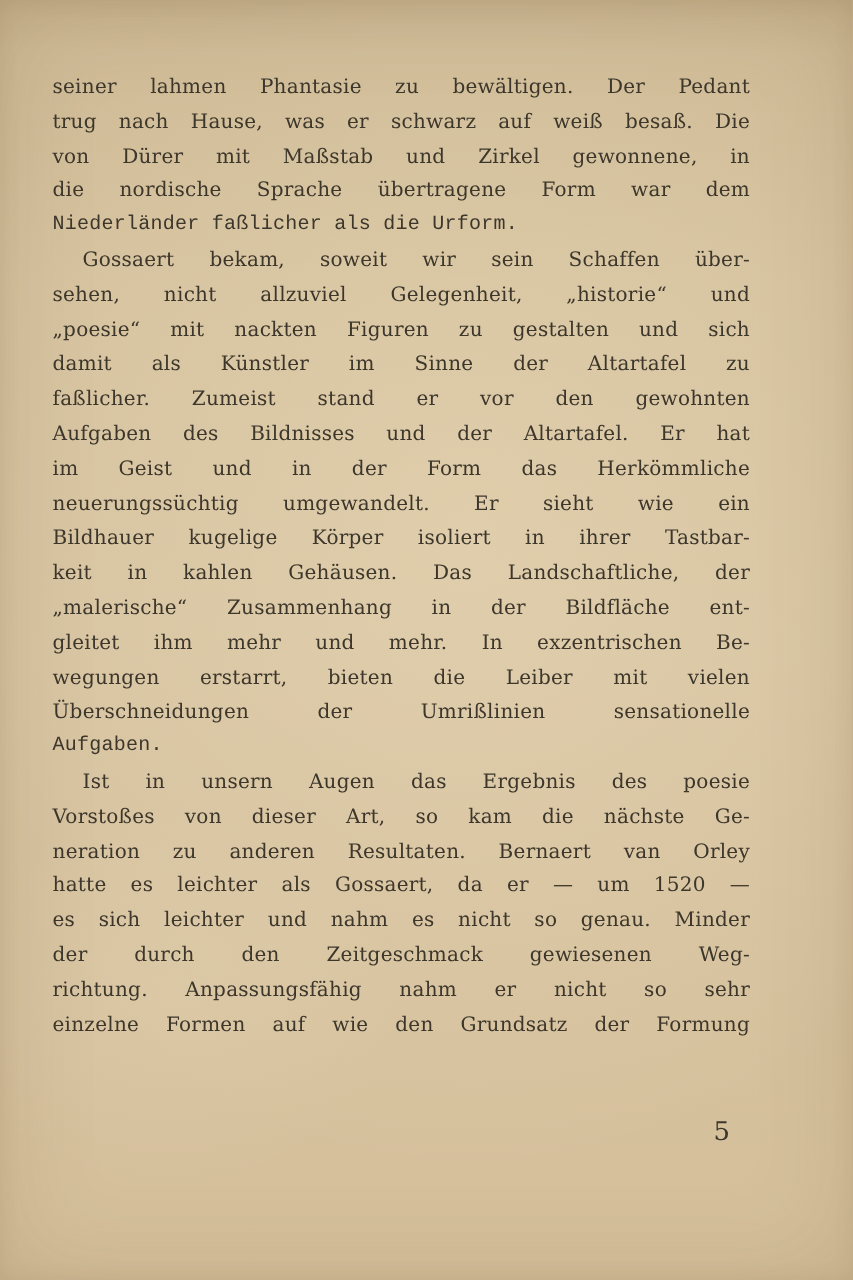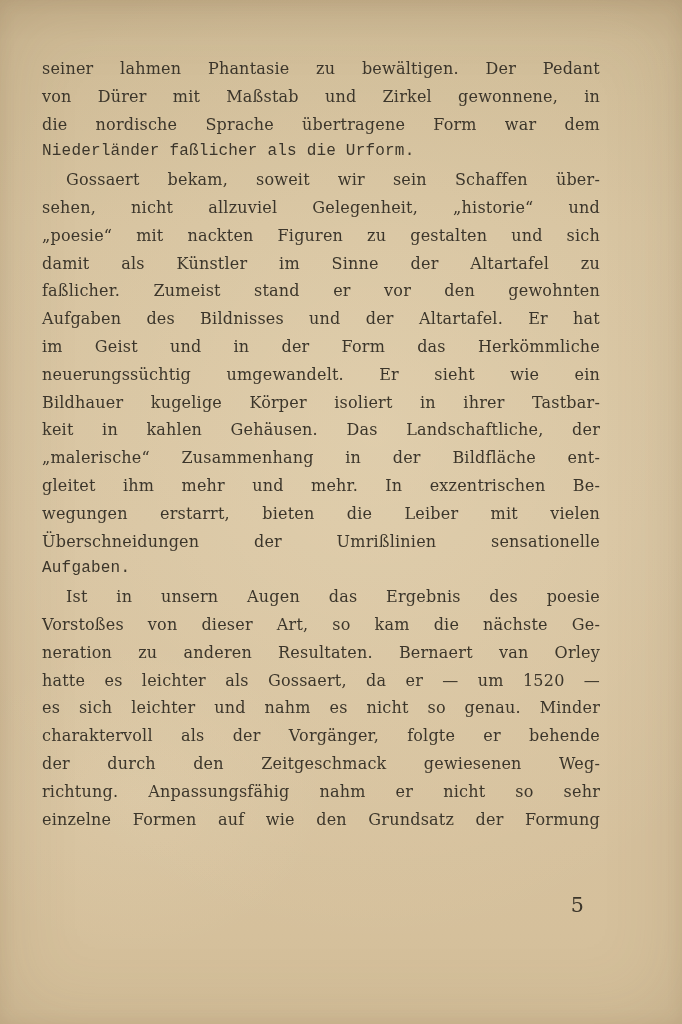--- a/index.html
+++ b/index.html
@@ -48,20 +48,21 @@
     line-height: 27.8px;
   }
 </style>
 </head>
 <body>
 
 <div class="scan-page">
   <div class="text-block">
       <div class="para">
         <div class="line">seiner lahmen Phantasie zu bewältigen. Der Pedant</div>
+        <div class="line">trug nach Hause, was er schwarz auf weiß besaß. Die</div>
         <div class="line">von Dürer mit Maßstab und Zirkel gewonnene, in</div>
         <div class="line">die nordische Sprache übertragene Form war dem</div>
         <div class="line last">Niederländer faßlicher als die Urform.</div>
       </div>
       <div class="para indent">
         <div class="line">Gossaert bekam, soweit wir sein Schaffen über-</div>
         <div class="line">sehen, nicht allzuviel Gelegenheit, „historie“ und</div>
         <div class="line">„poesie“ mit nackten Figuren zu gestalten und sich</div>
         <div class="line">damit als Künstler im Sinne der Altartafel zu</div>
         <div class="line">faßlicher. Zumeist stand er vor den gewohnten</div>
@@ -75,21 +76,20 @@
         <div class="line">wegungen erstarrt, bieten die Leiber mit vielen</div>
         <div class="line">Überschneidungen der Umrißlinien sensationelle</div>
         <div class="line last">Aufgaben.</div>
       </div>
       <div class="para indent">
         <div class="line">Ist in unsern Augen das Ergebnis des poesie</div>
         <div class="line">Vorstoßes von dieser Art, so kam die nächste Ge-</div>
         <div class="line">neration zu anderen Resultaten. Bernaert van Orley</div>
         <div class="line">hatte es leichter als Gossaert, da er — um 1520 —</div>
         <div class="line">es sich leichter und nahm es nicht so genau. Minder</div>
-        <div class="line">charaktervoll als der Vorgänger, folgte er behende</div>
         <div class="line">der durch den Zeitgeschmack gewiesenen Weg-</div>
         <div class="line">richtung. Anpassungsfähig nahm er nicht so sehr</div>
         <div class="line">einzelne Formen auf wie den Grundsatz der Formung</div>
       </div>
     </div>
   <div class="footer">
     <span class="page-number">5</span>
   </div>
 </div>
 

